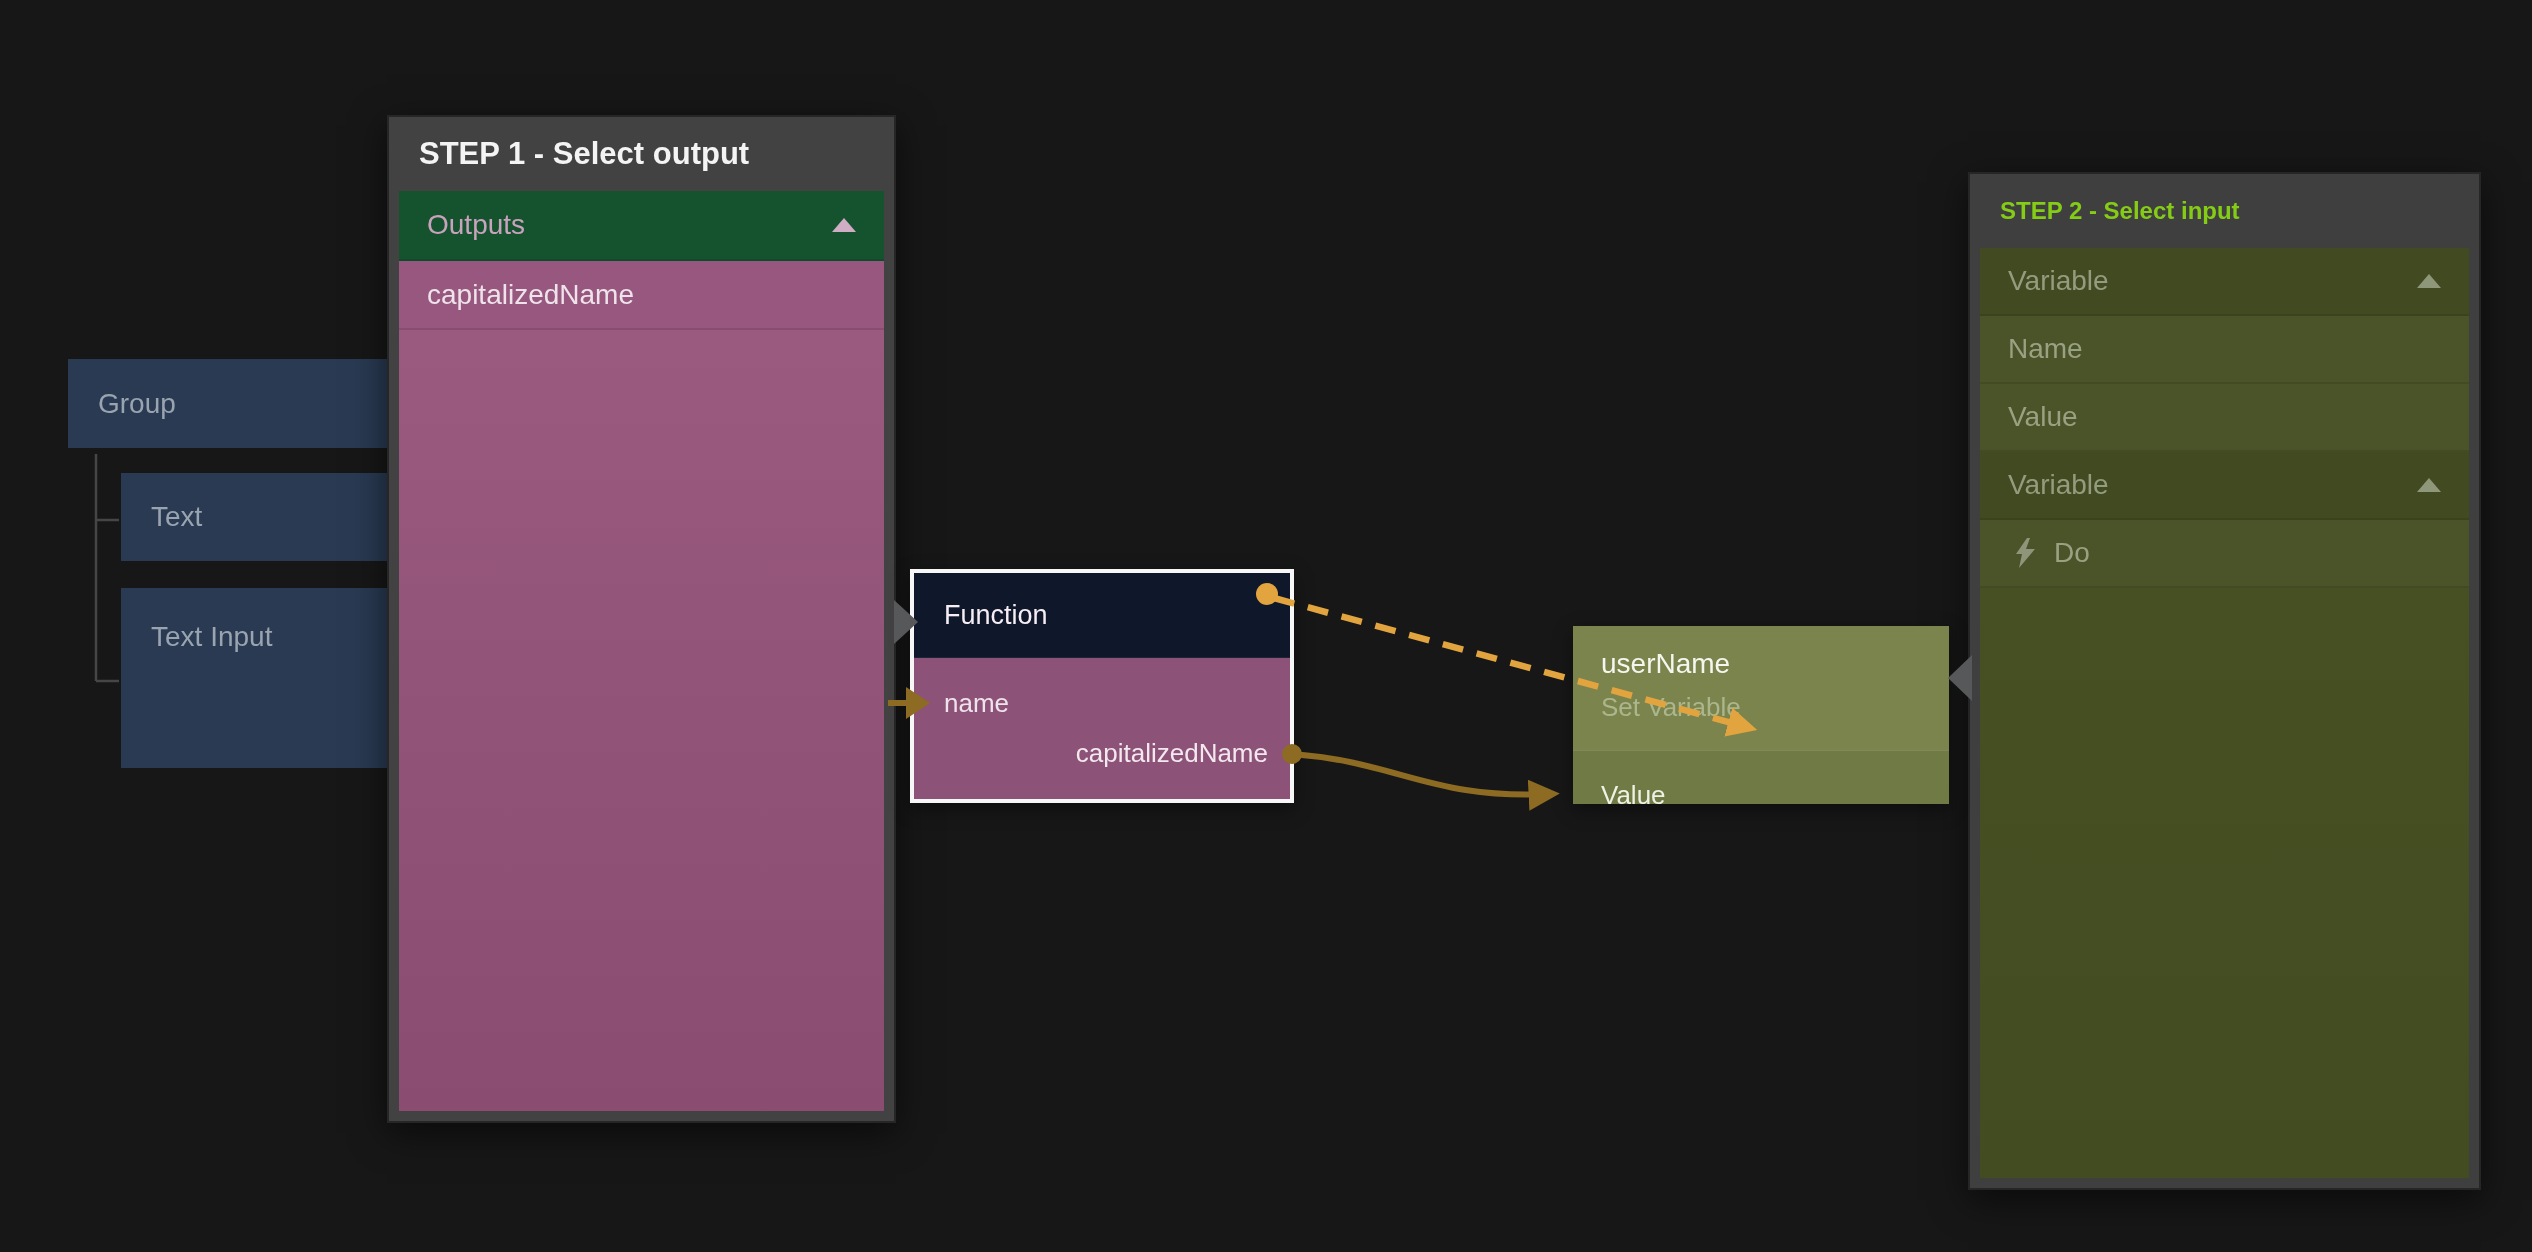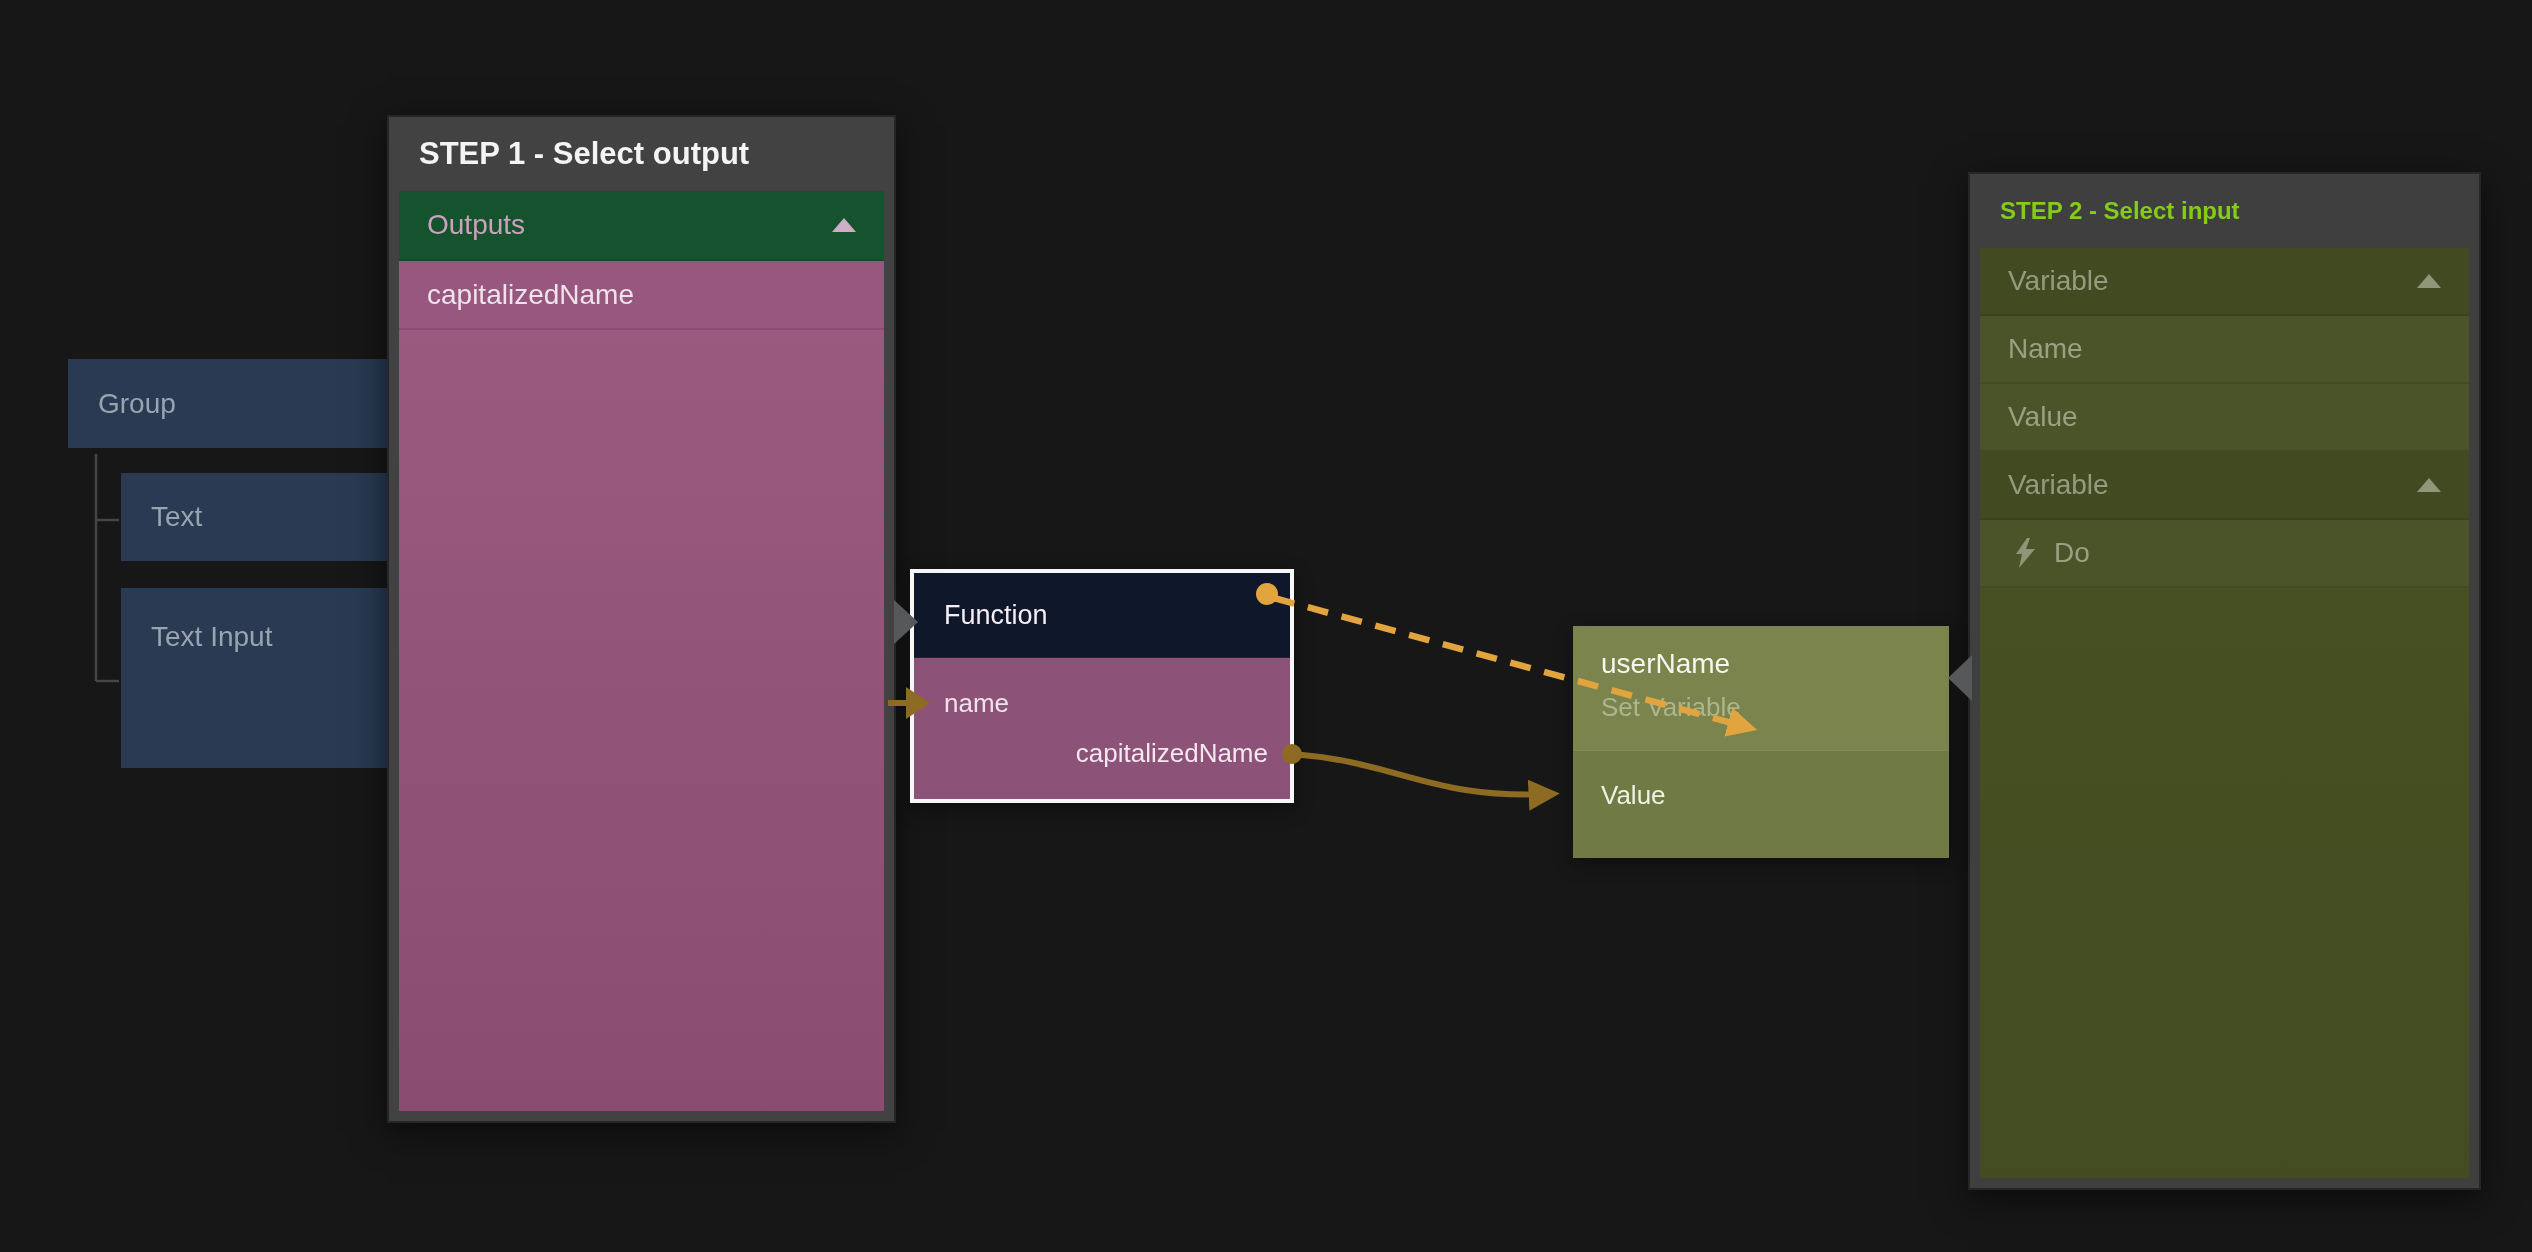--- a/index.html
+++ b/index.html
@@ -68,21 +68,21 @@
   }
   #function-node .in-name{
     position:absolute;left:30px;top:112px;height:36px;line-height:36px;
     font-size:26px;color:#efe3eb;
   }
   #function-node .out-cap{
     position:absolute;right:22px;top:162px;height:36px;line-height:36px;
     font-size:26px;color:#f2e8ee;
   }
   #setvar-node{
-    left:1573px;top:626px;width:376px;height:232px;background:#6f7a44;
+    left:1573px;top:626px;width:376px;height:178px;background:#6f7a44;
   }
   #setvar-node .hd{
     position:relative;height:124px;background:#7b844d;
     border-bottom:1px solid rgba(255,255,255,.05);
   }
   #setvar-node .ttl{position:absolute;left:28px;top:22px;font-size:28px;color:#f5f7ef;}
   #setvar-node .sub{position:absolute;left:28px;top:66px;font-size:26px;color:#abb68d;}
   #setvar-node .in-value{
     position:absolute;left:28px;top:151px;height:36px;line-height:36px;
     font-size:26px;color:#eef1e3;

